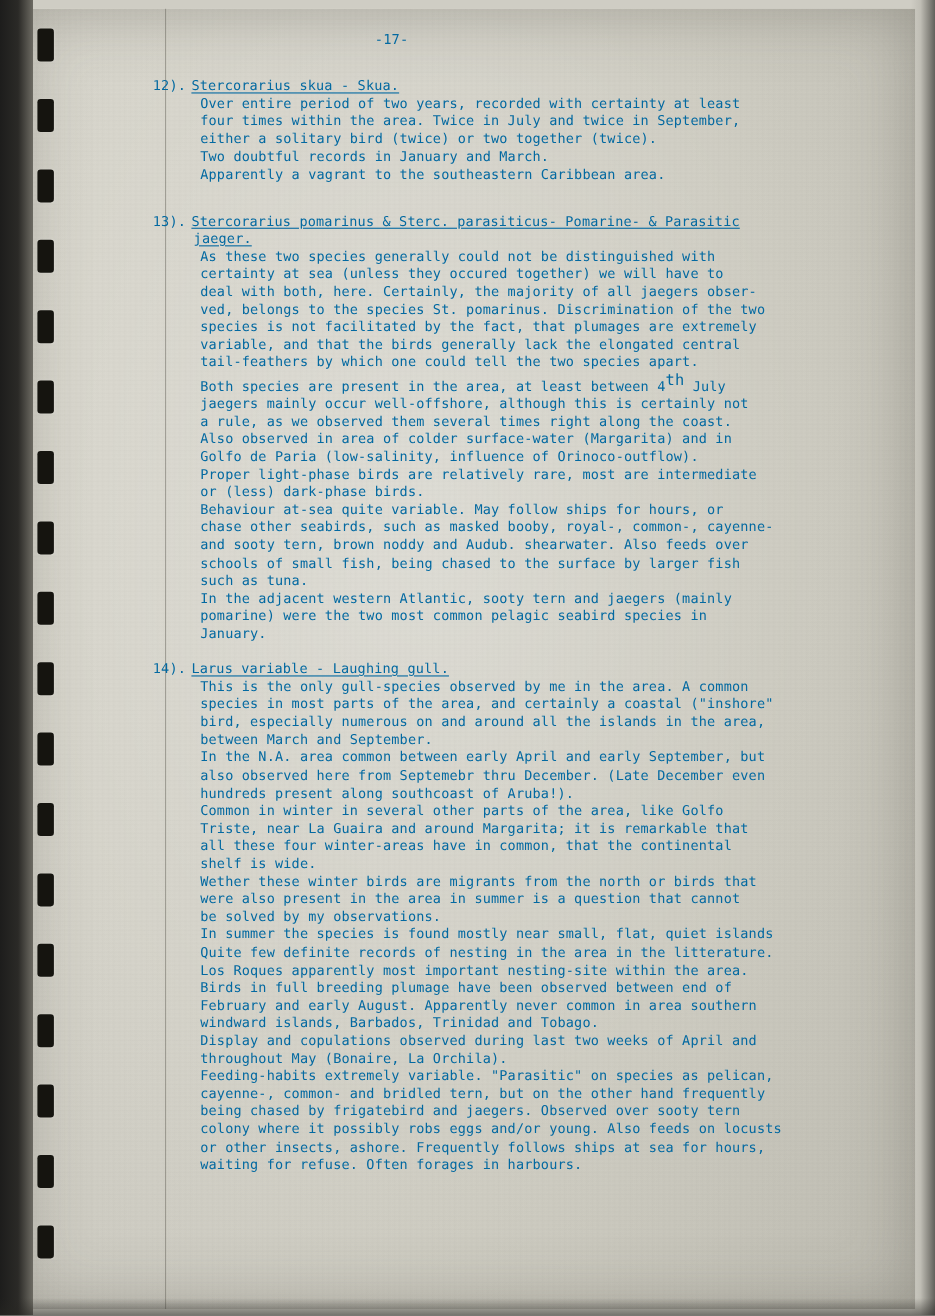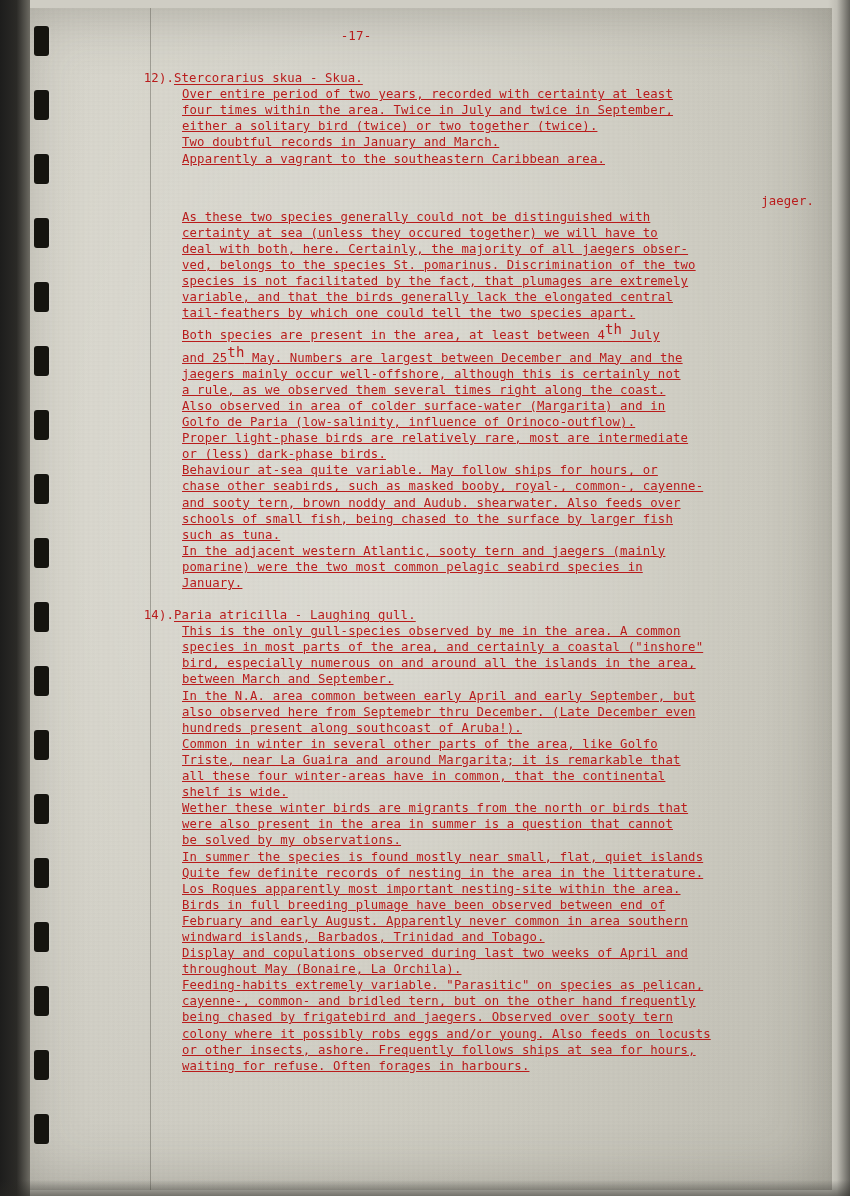--- a/index.html
+++ b/index.html
@@ -77,21 +77,21 @@
     left: 0; bottom: 0;
     width: 850px; height: 16px;
     background: linear-gradient(0deg, rgba(40,39,35,0.55) 0%, rgba(0,0,0,0) 100%);
   }
 
   .content {
     position: absolute;
     left: 176px;
     top: 28px;
     width: 640px;
-    color: #b91c1c;
+    color: #0369a1;
     font-size: 12.3px;
     line-height: 16.1px;
     letter-spacing: 0.15px;
   }
   .pageno {
     text-align: center;
     width: 360px;
     margin: 0 0 26px 0;
     font-size: 12.5px;
   }
@@ -100,35 +100,34 @@
     position: relative;
   }
   .entry-head {
     display: flex;
     align-items: flex-start;
   }
   .num {
     width: 40px;
     flex: 0 0 40px;
     margin-left: -42px;
-    text-align: right;
+    text-align: center;
   }
   .title {
     text-decoration: underline;
     text-underline-offset: 2px;
   }
   .title2 {
-    text-align: right;
+    text-decoration: underline;
     text-underline-offset: 2px;
     margin-right: 2px;
   }
   .body {
     margin-left: 6px;
     white-space: pre-wrap;
-    text-decoration: underline;
   }
   .entry-12 { margin-top: 0; }
   .entry-13 { margin-top: 26px; }
   .entry-14 { margin-top: 12px; }
   .sup { font-size: 14px; vertical-align: super; }
 </style>
 </head>
 <body>
 
 <div class="page">
@@ -168,50 +167,53 @@
         <span class="title">Stercorarius skua - Skua.</span>
       </div>
       <div class="body">Over entire period of two years, recorded with certainty at least
 four times within the area. Twice in July and twice in September,
 either a solitary bird (twice) or two together (twice).
 Two doubtful records in January and March.
 Apparently a vagrant to the southeastern Caribbean area.</div>
     </div>
 
     <div class="entry entry-13">
+      <div class="entry-head">
+        <span class="num">13).</span>
+        <span class="title">Stercorarius pomarinus &amp; Sterc. parasiticus- Pomarine- &amp; Parasitic</span>
+      </div>
       <div class="title2">jaeger.</div>
       <div class="body">As these two species generally could not be distinguished with
 certainty at sea (unless they occured together) we will have to
 deal with both, here. Certainly, the majority of all jaegers obser-
 ved, belongs to the species St. pomarinus. Discrimination of the two
 species is not facilitated by the fact, that plumages are extremely
 variable, and that the birds generally lack the elongated central
 tail-feathers by which one could tell the two species apart.</div>
       <div class="body"><span>Both species are present in the area, at least between 4</span><span class="sup">th</span><span> July</span></div>
-      <div class="body"><span>and 25</span><span class="sup">th</span><span> May. Numbers are largest between December and May and the</span></div>
       <div class="body">jaegers mainly occur well-offshore, although this is certainly not
 a rule, as we observed them several times right along the coast.
 Also observed in area of colder surface-water (Margarita) and in
 Golfo de Paria (low-salinity, influence of Orinoco-outflow).
 Proper light-phase birds are relatively rare, most are intermediate
 or (less) dark-phase birds.
 Behaviour at-sea quite variable. May follow ships for hours, or
 chase other seabirds, such as masked booby, royal-, common-, cayenne-
 and sooty tern, brown noddy and Audub. shearwater. Also feeds over
 schools of small fish, being chased to the surface by larger fish
 such as tuna.
 In the adjacent western Atlantic, sooty tern and jaegers (mainly
 pomarine) were the two most common pelagic seabird species in
 January.</div>
     </div>
 
     <div class="entry entry-14">
       <div class="entry-head">
         <span class="num">14).</span>
-        <span class="title">Paria atricilla - Laughing gull.</span>
+        <span class="title">Larus variable - Laughing gull.</span>
       </div>
       <div class="body">This is the only gull-species observed by me in the area. A common
 species in most parts of the area, and certainly a coastal ("inshore"
 bird, especially numerous on and around all the islands in the area,
 between March and September.
 In the N.A. area common between early April and early September, but
 also observed here from Septemebr thru December. (Late December even
 hundreds present along southcoast of Aruba!).
 Common in winter in several other parts of the area, like Golfo
 Triste, near La Guaira and around Margarita; it is remarkable that

